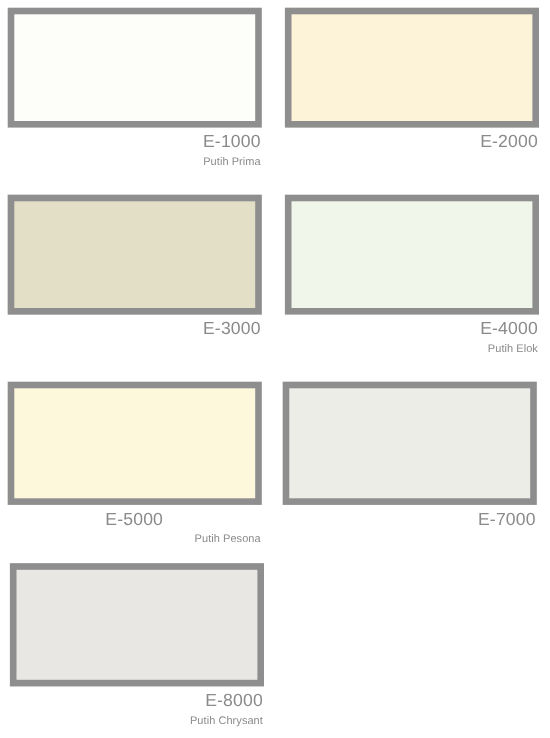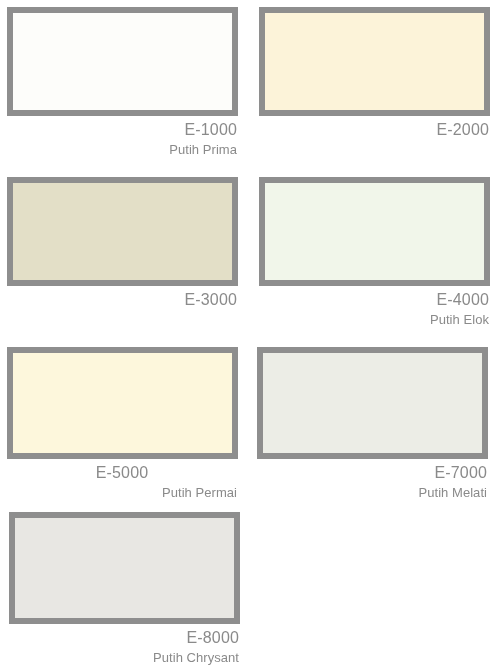--- a/index.html
+++ b/index.html
@@ -57,21 +57,21 @@
 
   .chip-code {
     display: block;
     font-size: 16px;
     letter-spacing: 0.15px;
     color: #8a8a8a;
   }
 
   .chip-name {
     display: block;
-    font-size: 13px;
+    font-size: 10px;
     letter-spacing: 0.05px;
     color: #8a8a8a;
     margin-top: 1px;
   }
 </style>
 </head>
 <body style="background: rgb(255, 255, 255);">
 
 <div id="swatch-grid">
 
@@ -102,30 +102,29 @@
     <div class="chip-labels">
       <span class="chip-code" style="color: rgb(138, 138, 138);">E-4000</span>
       <span class="chip-name" style="color: rgb(138, 138, 138);">Putih Elok</span>
     </div>
   </div>
 
   <div class="swatch-cell col-left row-3">
     <div class="chip" style="background: rgb(253, 247, 220); border-color: rgb(142, 142, 142);"></div>
     <div class="chip-labels">
       <span class="chip-code" style="color: rgb(138, 138, 138); text-align: center;">E-5000</span>
-      <span class="chip-name" style="color: rgb(138, 138, 138);">Putih Permai</span>
+      <span class="chip-name" style="color: rgb(138, 138, 138);">Putih Pesona</span>
     </div>
   </div>
 
 
   <div class="swatch-cell col-left row-4">
     <div class="chip" style="background: rgb(236, 237, 230); border-color: rgb(142, 142, 142);"></div>
     <div class="chip-labels">
       <span class="chip-code" style="color: rgb(138, 138, 138);">E-7000</span>
-      <span class="chip-name" style="color: rgb(138, 138, 138);">Putih Melati</span>
     </div>
   </div>
 
   <div class="swatch-cell col-right row-4">
     <div class="chip" style="background: rgb(232, 231, 227); border-color: rgb(142, 142, 142);"></div>
     <div class="chip-labels">
       <span class="chip-code" style="color: rgb(138, 138, 138);">E-8000</span>
       <span class="chip-name" style="color: rgb(138, 138, 138);">Putih Chrysant</span>
     </div>
   </div>

